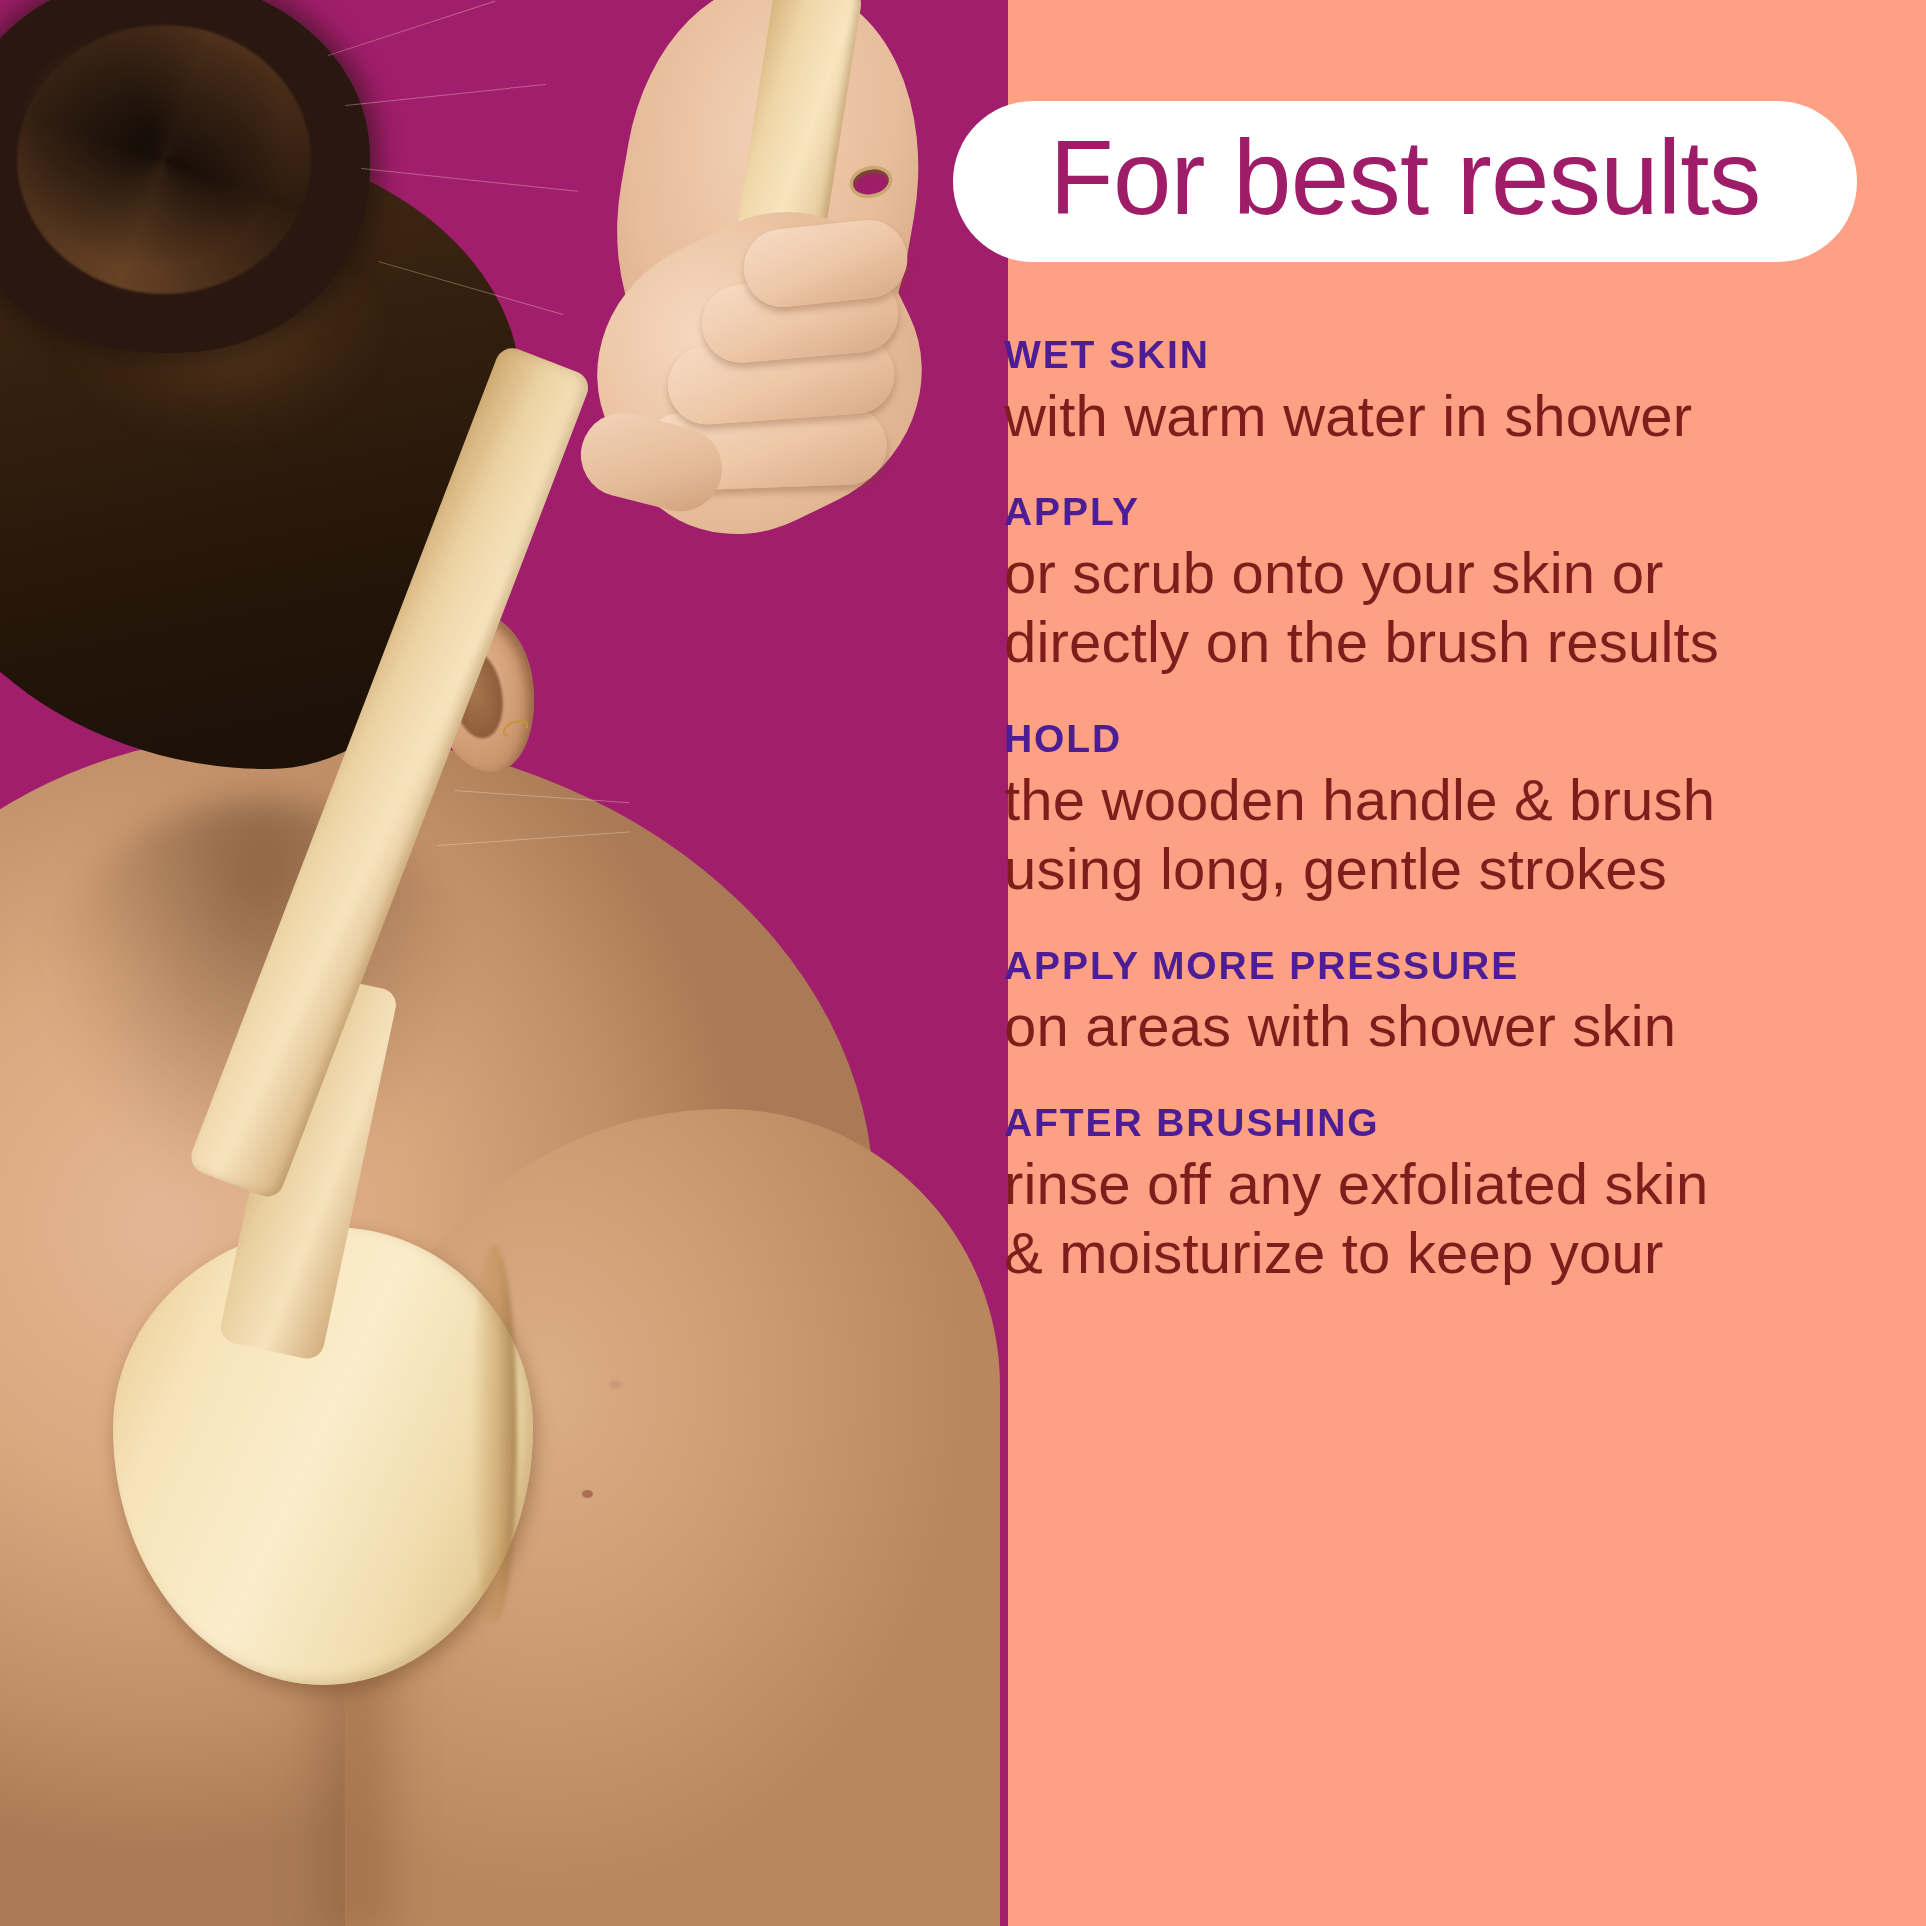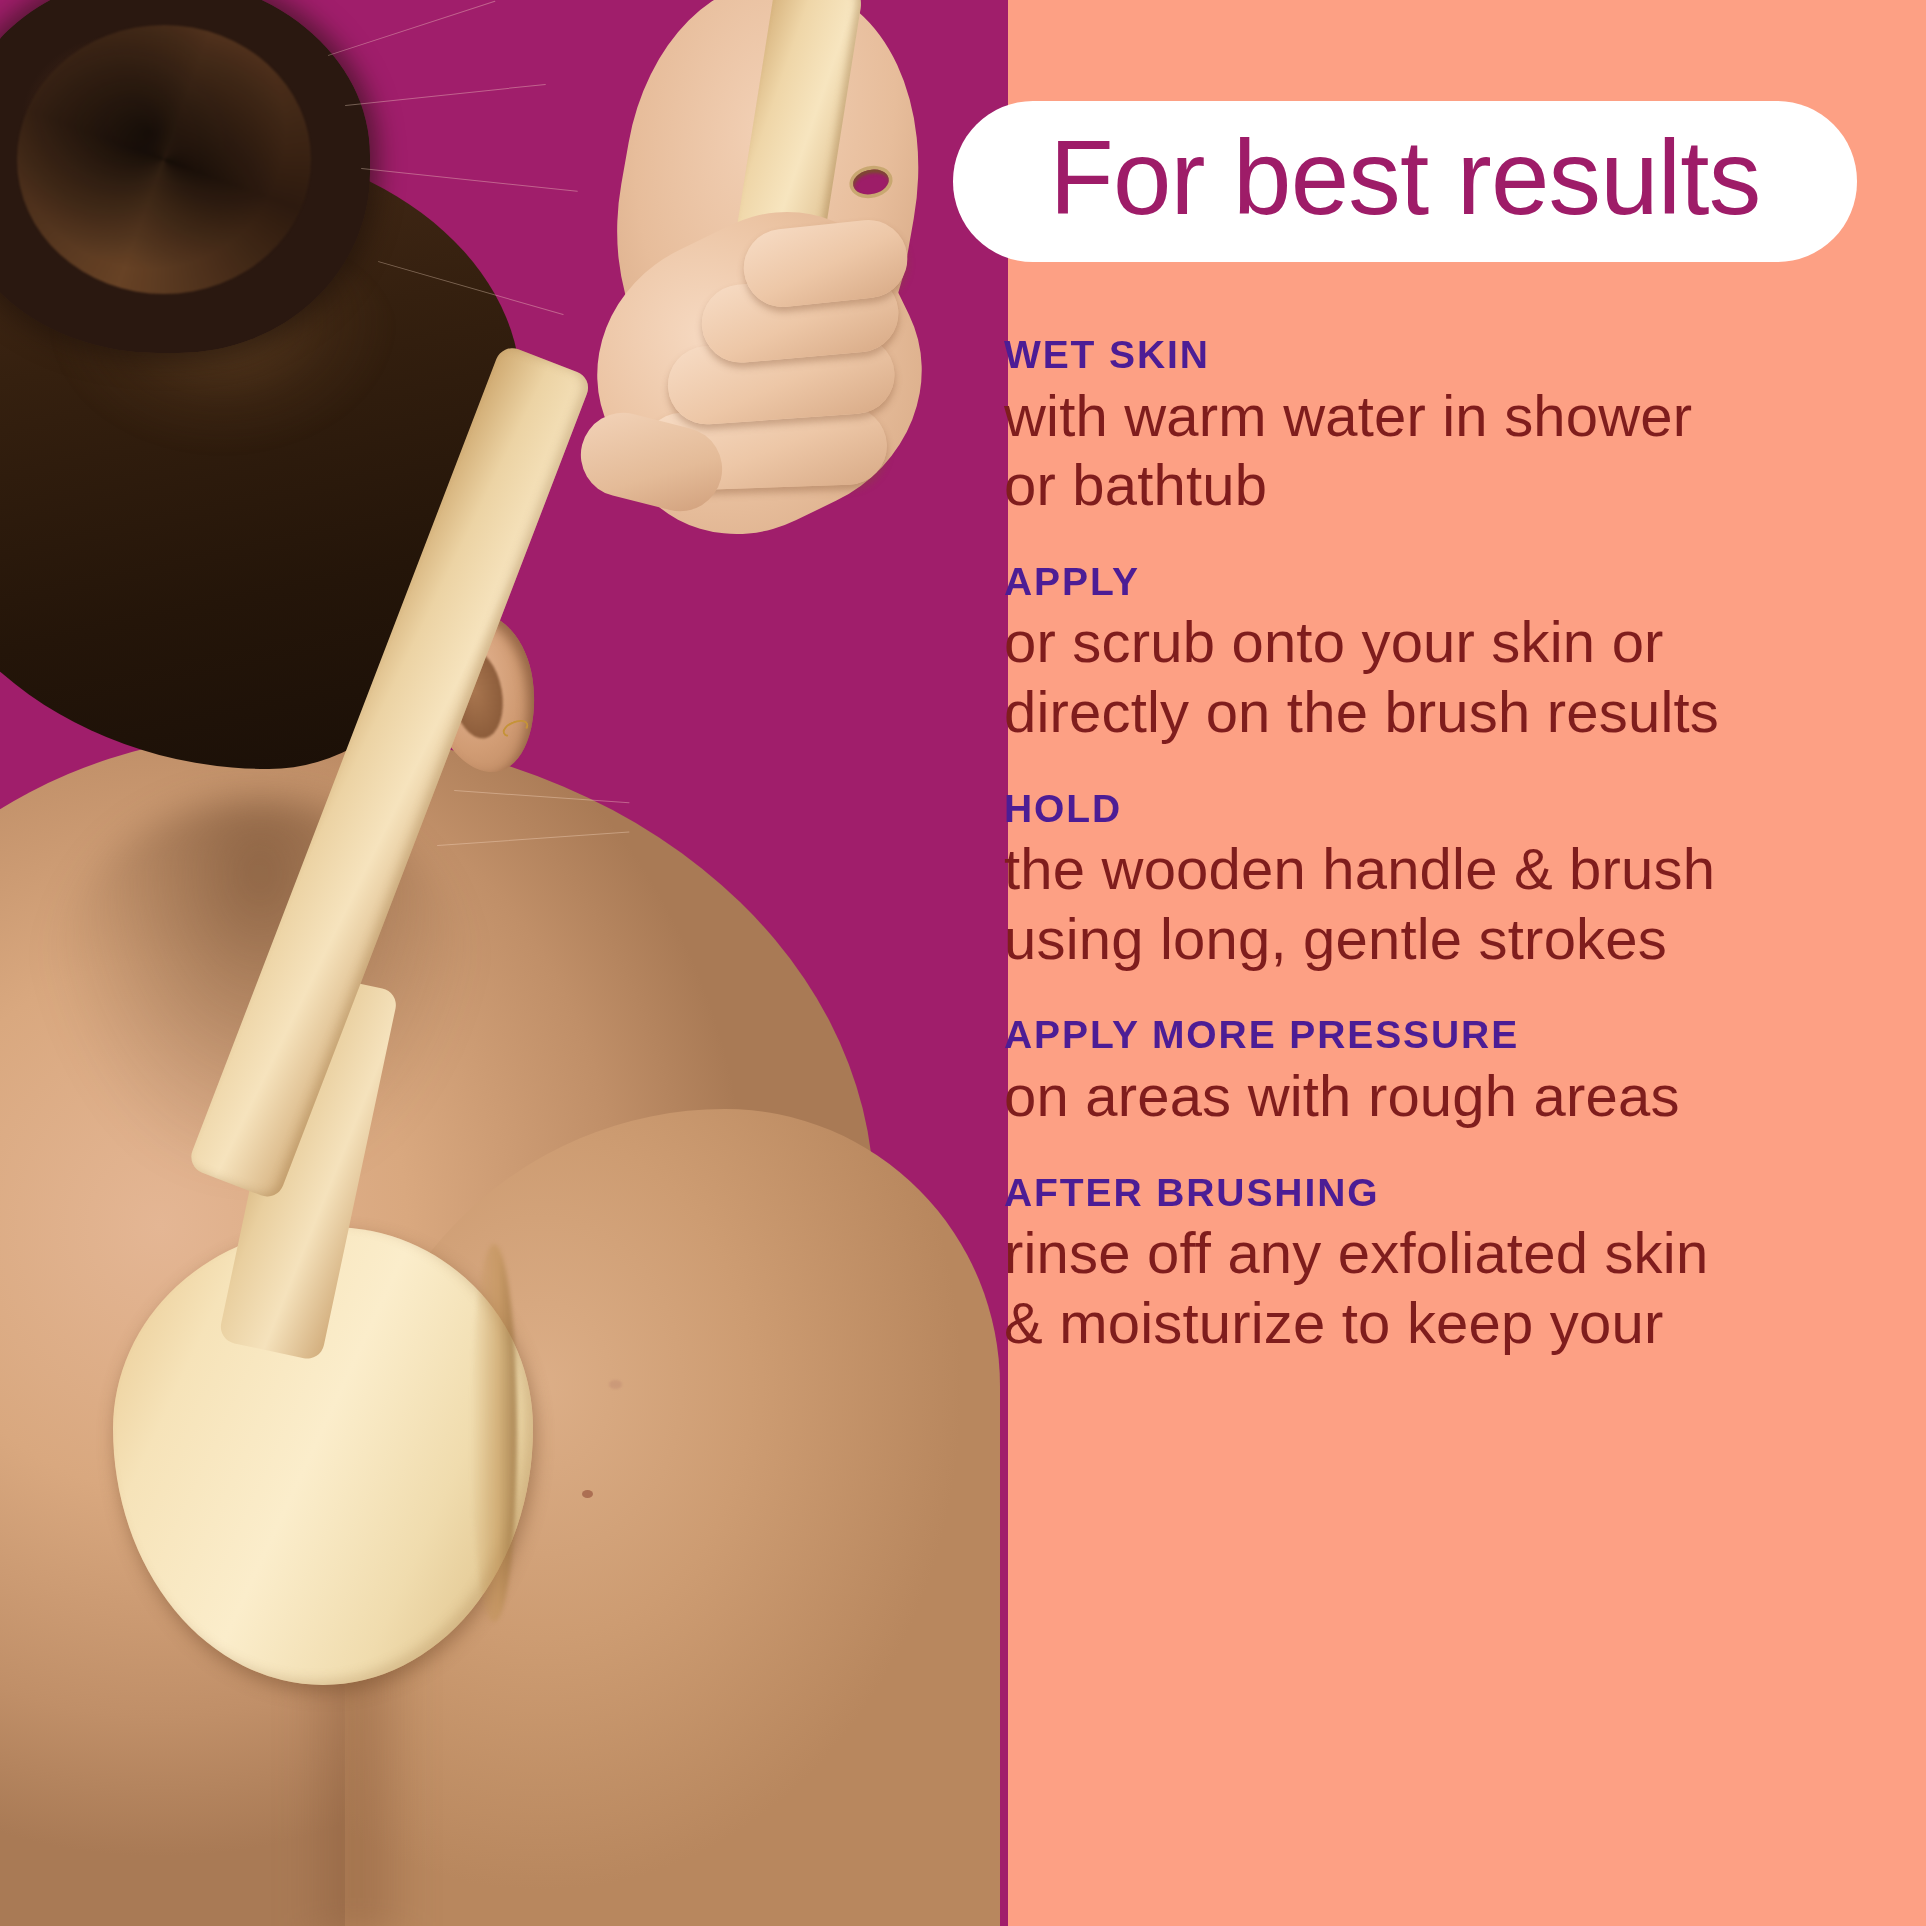--- a/index.html
+++ b/index.html
@@ -410,21 +410,20 @@
   <div class="heading-pill">
     <div class="heading-text">For best results</div>
   </div>
 
   <div class="instructions">
 
     <div class="step">
       <p class="step-label">WET SKIN</p>
       <p class="step-body">
         <span>with warm water in shower</span>
-        <span>or bathtub</span>
       </p>
     </div>
 
     <div class="step">
       <p class="step-label">APPLY</p>
       <p class="step-body">
         <span>or scrub onto your skin or</span>
         <span>directly on the brush results</span>
       </p>
     </div>
@@ -433,21 +432,21 @@
       <p class="step-label">HOLD</p>
       <p class="step-body">
         <span>the wooden handle &amp; brush</span>
         <span>using long, gentle strokes</span>
       </p>
     </div>
 
     <div class="step">
       <p class="step-label">APPLY MORE PRESSURE</p>
       <p class="step-body">
-        <span>on areas with rough areas</span>
+        <span>on areas with shower skin</span>
       </p>
     </div>
 
     <div class="step">
       <p class="step-label">AFTER BRUSHING</p>
       <p class="step-body">
         <span>rinse off any exfoliated skin</span>
         <span>&amp; moisturize to keep your</span>
       </p>
     </div>

